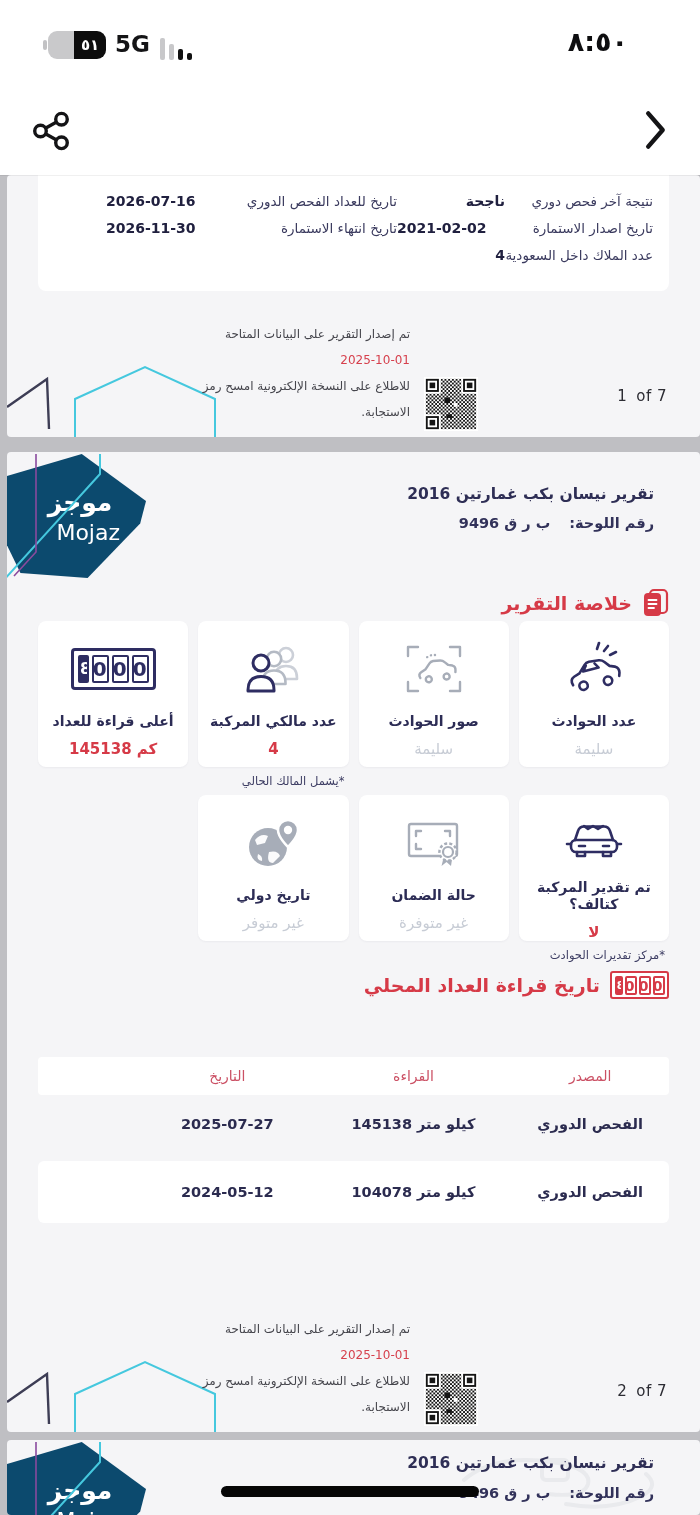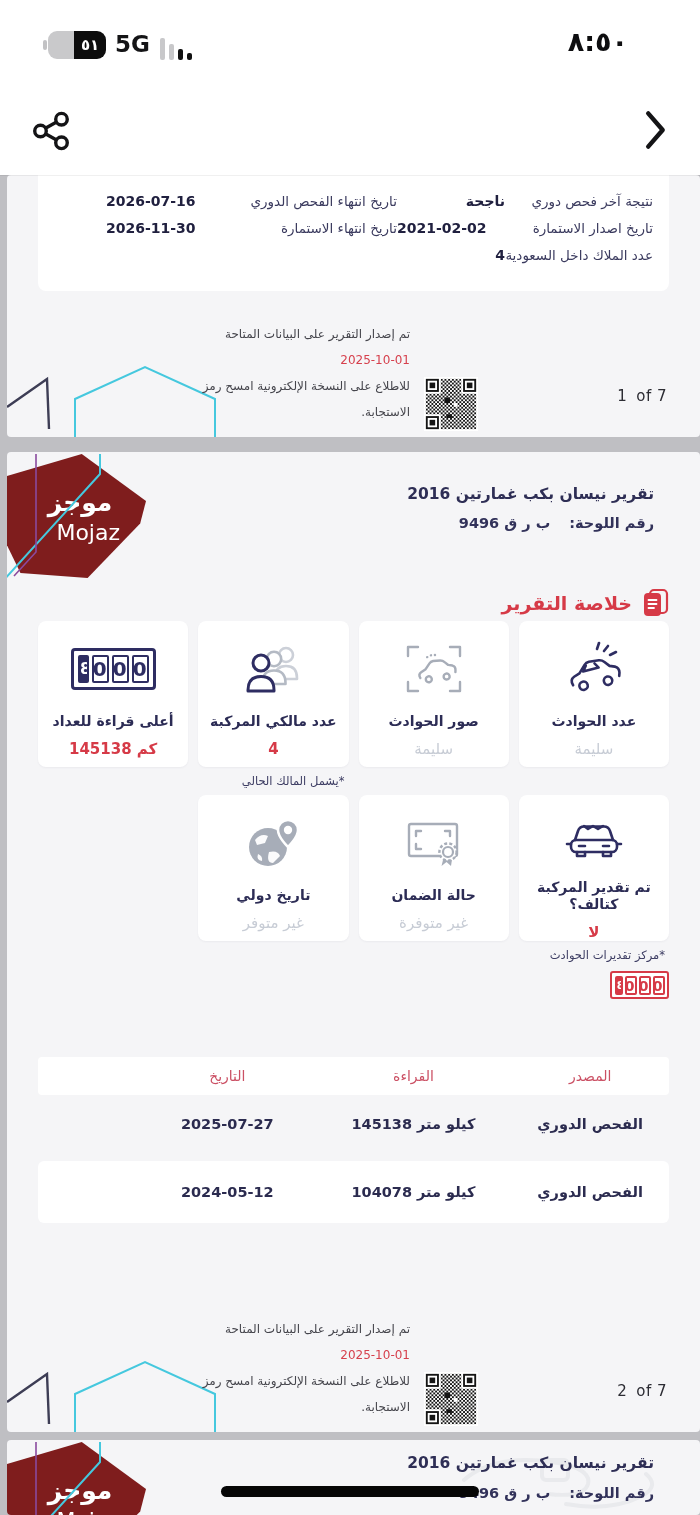--- a/index.html
+++ b/index.html
@@ -54,21 +54,21 @@
   .f-decor { position:absolute; left:0; bottom:0; }
   .f-qr { position:absolute; right:222px; bottom:6px; width:54px; height:54px; background:#fff; }
   .f-text { position:absolute; right:290px; bottom:12px; width:215px; text-align:right; font-size:12px; color:#45454c; line-height:26px; }
   .f-text .red-date { color:#d6404d; }
   .f-page { position:absolute; right:33px; bottom:32px; font-size:15px; color:#2c2c33; direction:ltr; }
   .f-page span { letter-spacing:.5px; }
   .f-page .pnum { margin-right:9px; }
 
   
   .logo-wrap { position:absolute; top:2px; left:-7px; width:146px; height:124px; z-index:3; }
-  .logo-hex { position:absolute; inset:0; background:#7f1d1d;
+  .logo-hex { position:absolute; inset:0; background:#0c4a6e;
     clip-path:polygon(4% 18%, 56% 0%, 100% 38%, 96% 56%, 60% 100%, 14% 96%, 0% 62%); }
   .logo-hex .l-ar { position:absolute; top:34px; left:40px; width:80px; text-align:center; color:#fff; font-size:25px; font-weight:bold; }
   .logo-hex .l-en { position:absolute; top:66px; left:40px; width:80px; text-align:right; color:#fff; font-size:22px; direction:ltr; }
   .logo-decor { position:absolute; top:0; left:0; z-index:4; }
 
   
   .rep-title { position:absolute; right:46px; font-size:15.5px; font-weight:bold; color:#2e2e55; }
   .p2-title { top:33px; }
   .plate-line { position:absolute; right:46px; font-size:14.5px; font-weight:600; color:#32325a; }
   .p2-plate { top:63px; }
@@ -155,21 +155,21 @@
     </div>
   </div>
 
   <div class="viewer">
 
     <div class="page page1">
       <div class="info-card">
         <div class="irow">
           <span class="lbl">نتيجة آخر فحص دوري</span>
           <span class="val">ناجحة</span>
-          <span class="lbl">تاريخ انتهاء الفحص الدوري</span>
+          <span class="lbl">تاريخ للعداد الفحص الدوري</span>
           <span class="val date ltr">2026-07-16</span>
         </div>
         <div class="irow">
           <span class="lbl">تاريخ اصدار الاستمارة</span>
           <span class="val ltr">2021-02-02</span>
           <span class="lbl">تاريخ انتهاء الاستمارة</span>
           <span class="val date ltr">2026-11-30</span>
         </div>
         <div class="irow">
           <span class="lbl">عدد الملاك داخل السعودية</span>
@@ -382,20 +382,21 @@
         </div>
       </div>
 
       <div class="sec-head odo-head">
         <div class="odo odo-red">
           <span>0</span>
             <span>0</span>
             <span>0</span>
             <span class="odo-last">8</span>
         </div>
+        <span class="sec-title">تاريخ قراءة العداد المحلي</span>
       </div>
 
       <div class="tbl-head">
         <span class="colA">المصدر</span>
         <span class="colB">القراءة</span>
         <span class="colC">التاريخ</span>
       </div>
       <div class="tbl-row1">
         <span class="colA tcell">الفحص الدوري</span>
         <span class="colB tcell ltr">145138 كيلو متر</span>

